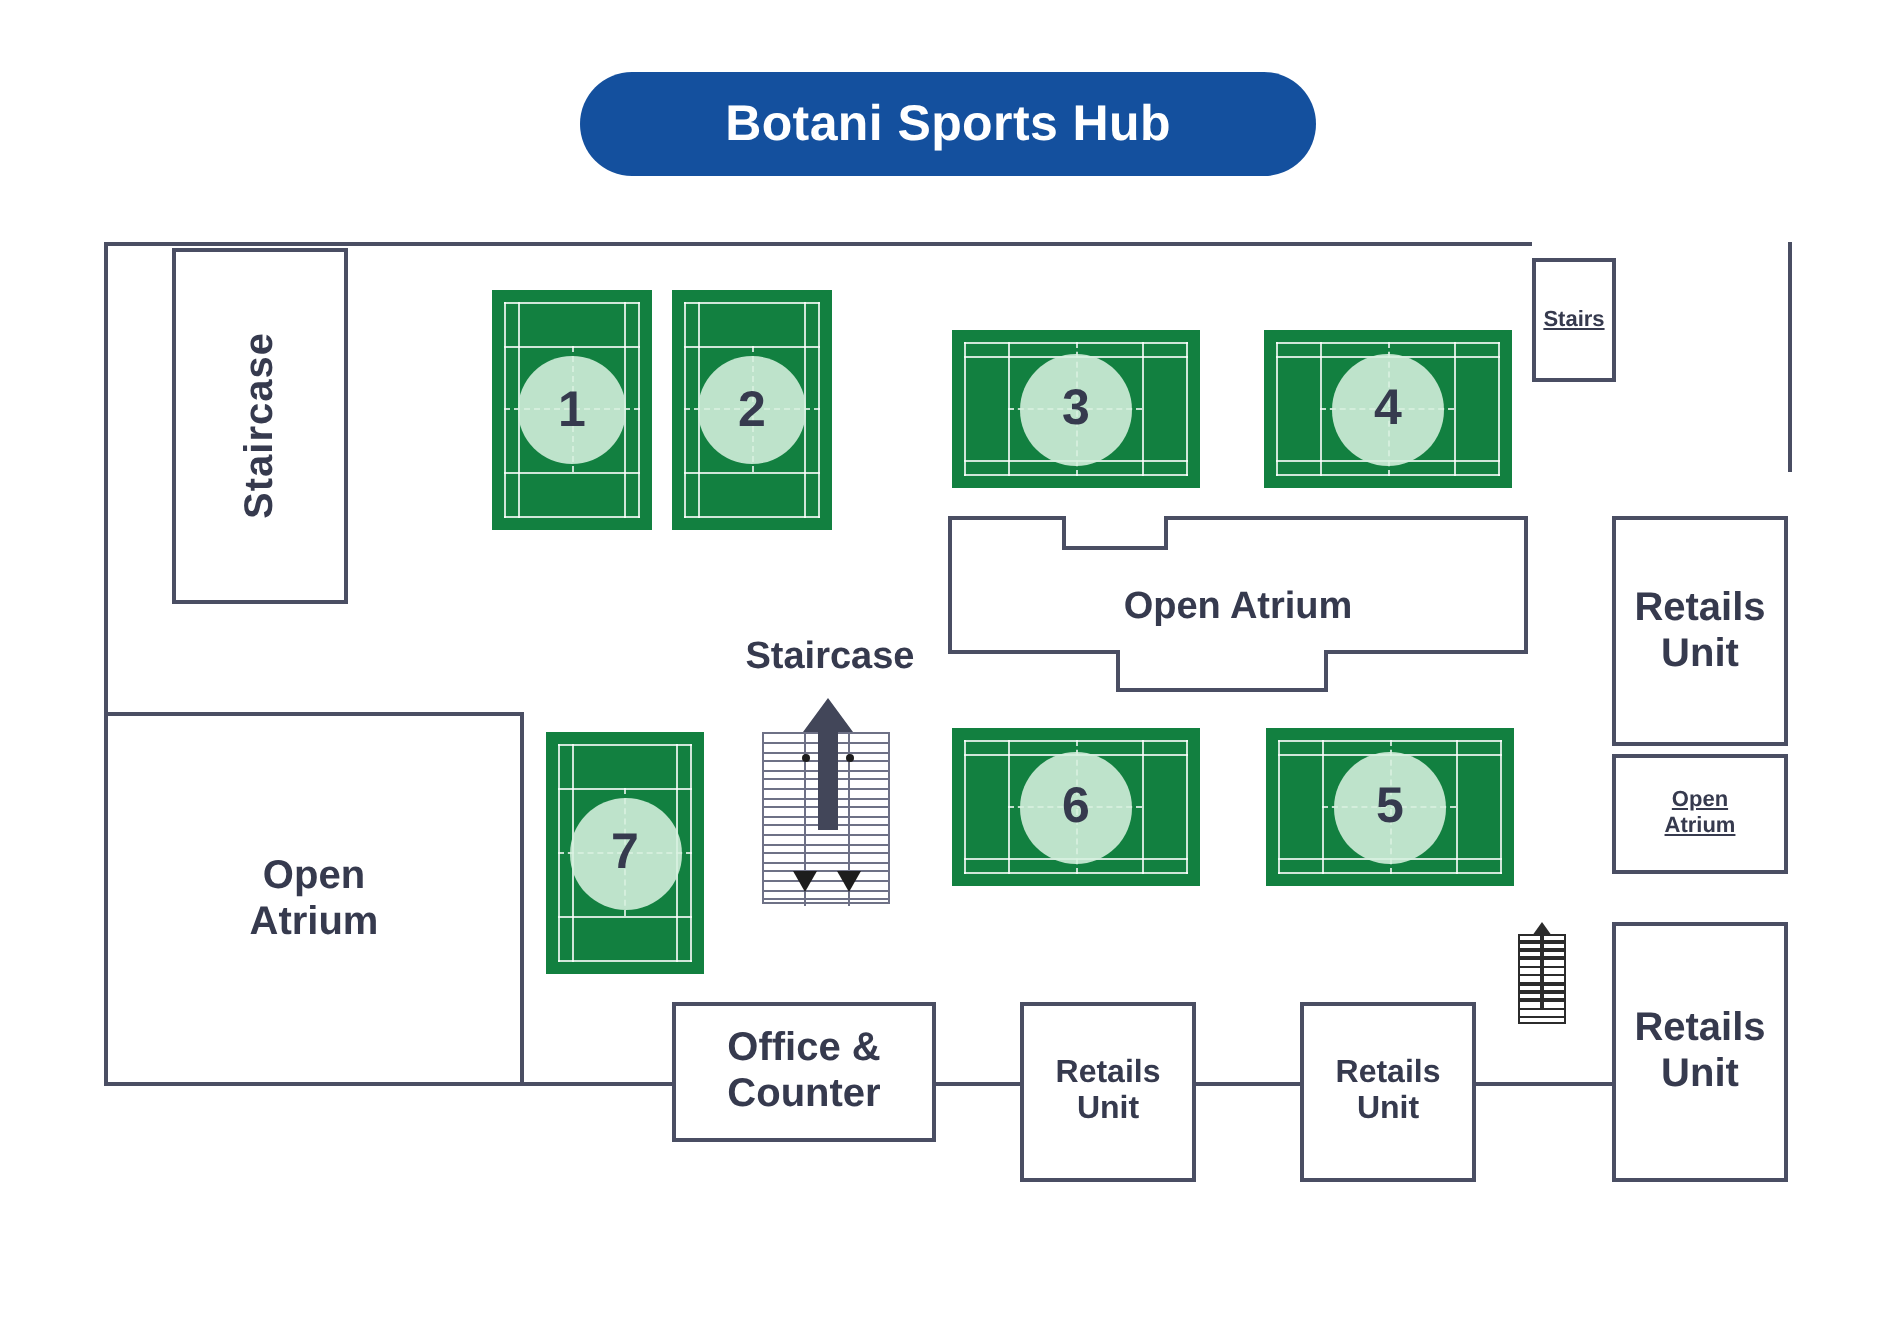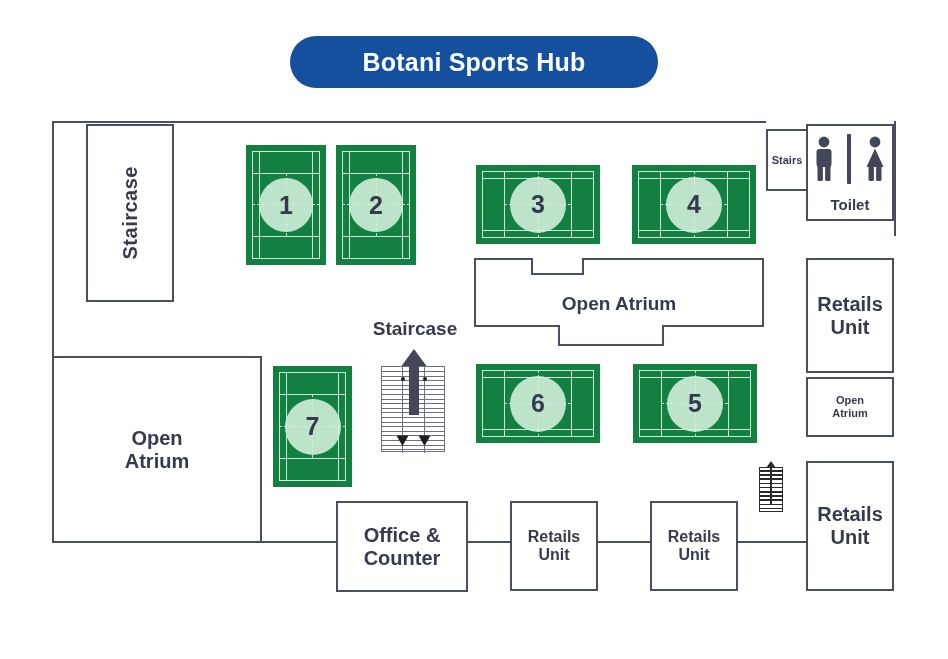--- a/index.html
+++ b/index.html
@@ -44,21 +44,21 @@
     display: flex;
     align-items: center;
     justify-content: center;
     text-align: center;
     color: #363A4E;
     font-weight: bold;
     line-height: 1.15;
   }
   .room.lg   { font-size: 20px; }
   .room.md   { font-size: 16px; }
-  .room.sm   { font-size: 11px; }
+  .room.sm   { font-size: 11px; text-decoration: underline; }
 
   .vlabel {
     writing-mode: vertical-rl;
     transform: rotate(180deg);
     font-size: 20px;
     font-weight: bold;
     color: #363A4E;
     letter-spacing: .5px;
   }
 
@@ -233,40 +233,20 @@
     </div>
     <div class="badge" style="width:56px; height:56px; font-size:25px;">
       <span>4</span>
     </div>
   </div>
 
   <div class="room sm" style="left:766px; top:129px; width:42px; height:62px; font-weight:bold;">
     <span>Stairs</span>
   </div>
 
-  <div class="room" style="left:806px; top:124px; width:88px; height:97px; display:block; position:absolute;">
-    <div class="pictos">
-
-      <svg width="26" height="46" viewBox="0 0 26 46">
-        <circle cx="13" cy="6" r="5.4" fill="#424659"></circle>
-        <rect x="5.5" y="13" width="15" height="18" rx="3" fill="#424659"></rect>
-        <rect x="6.5" y="29" width="5.4" height="16" rx="1.6" fill="#424659"></rect>
-        <rect x="14.1" y="29" width="5.4" height="16" rx="1.6" fill="#424659"></rect>
-      </svg>
-      <div class="divider-bar"></div>
-
-      <svg width="28" height="46" viewBox="0 0 28 46">
-        <circle cx="14" cy="6" r="5.4" fill="#424659"></circle>
-        <path d="M14 12.5 L22.5 31 L5.5 31 Z" fill="#424659"></path>
-        <rect x="7.5" y="30" width="5.4" height="15" rx="1.6" fill="#424659"></rect>
-        <rect x="15.1" y="30" width="5.4" height="15" rx="1.6" fill="#424659"></rect>
-      </svg>
-    </div>
-    <div id="toilet-caption">Toilet</div>
-  </div>
 
   <svg style="position:absolute; left:474px; top:258px; width:290px; height:92px;" viewBox="0 0 290 92">
     <polygon points="1,1 58,1 58,16 109,16 109,1 289,1 289,68 189,68 189,87 85,87 85,68 1,68" fill="#ffffff" stroke="#4A4E63" stroke-width="2" stroke-linejoin="miter"></polygon>
   </svg>
   <div style="position:absolute; left:474px; top:293px; width:290px; text-align:center;
               font-size:19px; font-weight:bold; color:#363A4E;"><span>Open Atrium</span></div>
 
   <div class="room lg" style="left:806px; top:258px; width:88px; height:115px; white-space:pre-line;"><span>Retails
 Unit</span></div>
 
@@ -388,21 +368,21 @@
         <div style="position: absolute; left: 0px; right: 0px; height: 1.6px; background: rgb(43, 43, 43); top: 31.4px;"></div>
         <div style="position: absolute; left: 0px; right: 0px; height: 1.6px; background: rgb(43, 43, 43); top: 35.6px;"></div>
         <div style="position: absolute; left: 0px; right: 0px; height: 1.6px; background: rgb(43, 43, 43); top: 39.8px;"></div>
       </div>
     <div style="position:absolute; left:13px; top:4px; width:1.6px; height:40px; background:#2b2b2b;"></div>
     <svg style="position:absolute; left:9px; top:0px;" width="10" height="8" viewBox="0 0 10 8">
       <polygon points="5,0 10,7 0,7" fill="#2b2b2b"></polygon>
     </svg>
   </div>
 
-  <div class="room lg" style="left:336px; top:501px; width:132px; height:91px; white-space:pre-line;text-align:right;"><span>Office &amp;
+  <div class="room lg" style="left:336px; top:501px; width:132px; height:70px; white-space:pre-line;text-align:right;"><span>Office &amp;
 Counter</span></div>
 
   <div class="room md" style="left:510px; top:501px; width:88px; height:90px; white-space:pre-line;"><span>Retails
 Unit</span></div>
 
   <div class="room md" style="left:650px; top:501px; width:88px; height:90px; white-space:pre-line;"><span>Retails
 Unit</span></div>
 
 </div>
 

